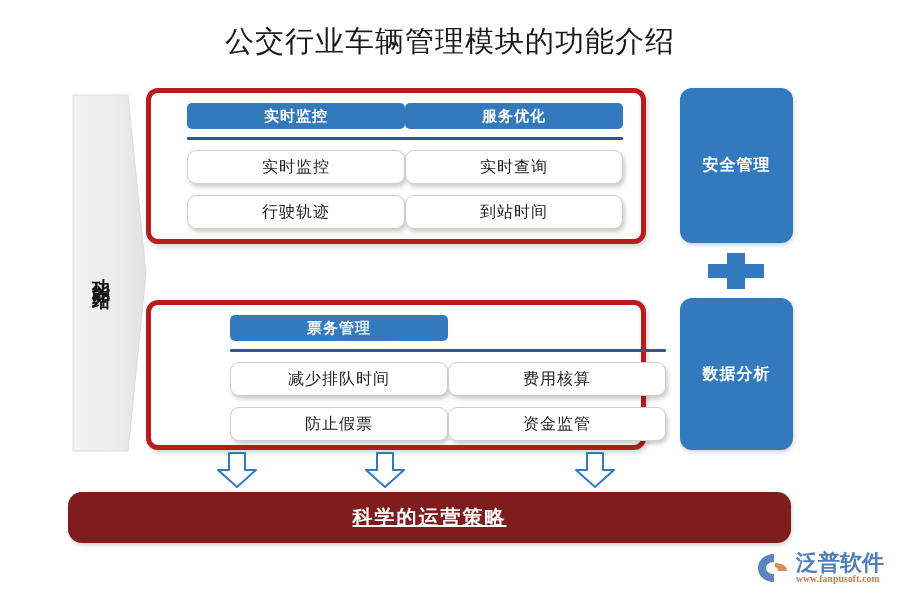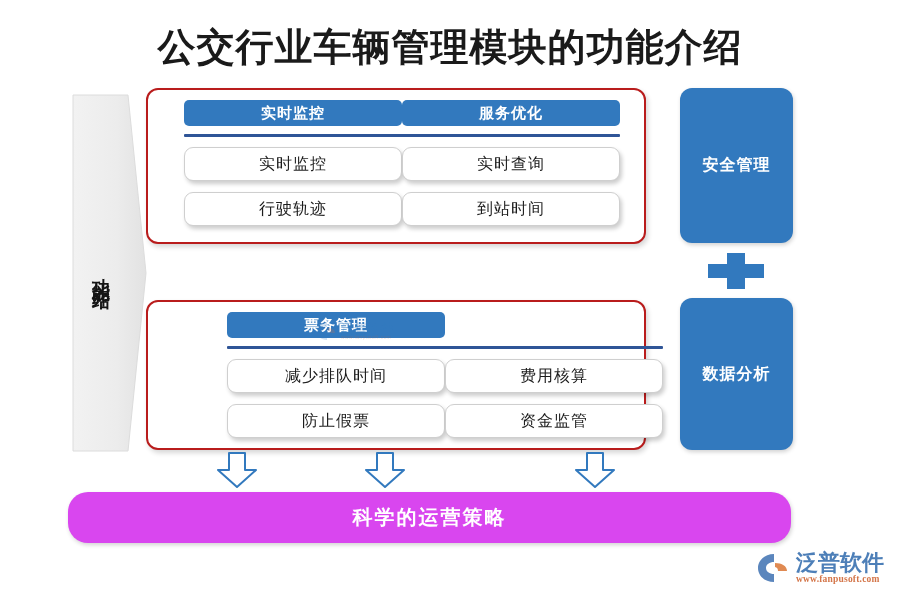--- a/index.html
+++ b/index.html
@@ -21,22 +21,22 @@
   }
 
   
   .page-title {
     position: absolute;
     left: 0;
     top: 22px;
     width: 900px;
     text-align: center;
     font-family: "Liberation Serif", "DejaVu Serif", serif;
-    font-size: 38px;
-    font-weight: 700;
+    font-size: 29px;
+    font-weight: 400;
     color: #1a1a1a;
     letter-spacing: 1px;
     white-space: nowrap;
   }
 
   
   .left-band {
     position: absolute;
     left: 70px;
     top: 92px;
@@ -62,21 +62,21 @@
     font-weight: 700;
     color: #141414;
     letter-spacing: 5px;
     line-height: 1;
   }
 
   
   .panel {
     position: absolute;
     background: #ffffff;
-    border: 2px solid #b91c1c;
+    border: 5px solid #b91c1c;
     border-radius: 12px;
     box-shadow: 2px 3px 5px rgba(0,0,0,0.16);
     box-sizing: border-box;
   }
   #panel-top    { left: 146px; top: 88px;  width: 500px; height: 156px; }
   #panel-bottom { left: 146px; top: 300px; width: 500px; height: 150px; padding-left: 43px; }
 
   .panel-cols {
     position: relative;
     width: 100%;
@@ -179,32 +179,33 @@
   #arrow-2 { left: 364px; }
   #arrow-3 { left: 574px; }
 
   
   #bottom-bar {
     position: absolute;
     left: 68px;
     top: 492px;
     width: 723px;
     height: 51px;
-    background: #d946ef;
-    border-radius: 20px;
+    background: #7f1d1d;
+    border-radius: 14px;
     color: #ffffff;
     font-family: "Liberation Serif", "DejaVu Serif", serif;
     font-size: 20px;
     font-weight: 700;
     display: flex;
     align-items: center;
     justify-content: center;
     letter-spacing: 2px;
     box-shadow: 1px 2px 4px rgba(0,0,0,0.18);
     box-sizing: border-box;
+    text-decoration: underline;
   }
 
   
   .watermark {
     position: absolute;
     left: 316px;
     top: 318px;
     width: 96px;
     height: 26px;
     opacity: 0.22;

